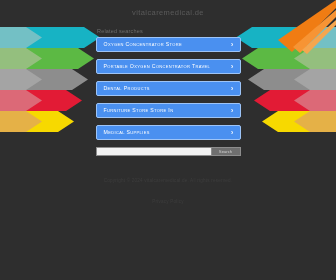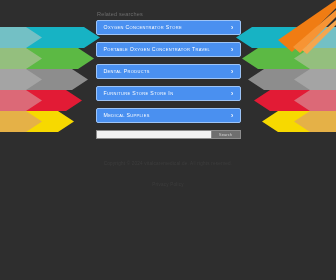--- a/index.html
+++ b/index.html
@@ -95,20 +95,21 @@
       <g>
         <polygon points="336,0 336,8 292,52 278,40" fill="#f07c13"></polygon>
         <polygon points="336,10 336,17 300,53 293,47" fill="#f79434"></polygon>
         <polygon points="336,20 336,25 307,54 302,50" fill="#f5a64f"></polygon>
       </g>
     </svg>
   </div>
 
   <div class="center">
 
+    <div class="domain-title">vitalcaremedical.de</div>
 
     <div class="related-label">Related searches</div>
 
     <div class="links">
       <a class="link-row" href="#">
         <span>Oxygen Concentrator Store</span>
         <span class="chevron-right">›</span>
       </a>
       <a class="link-row" href="#">
         <span>Portable Oxygen Concentrator Travel</span>

